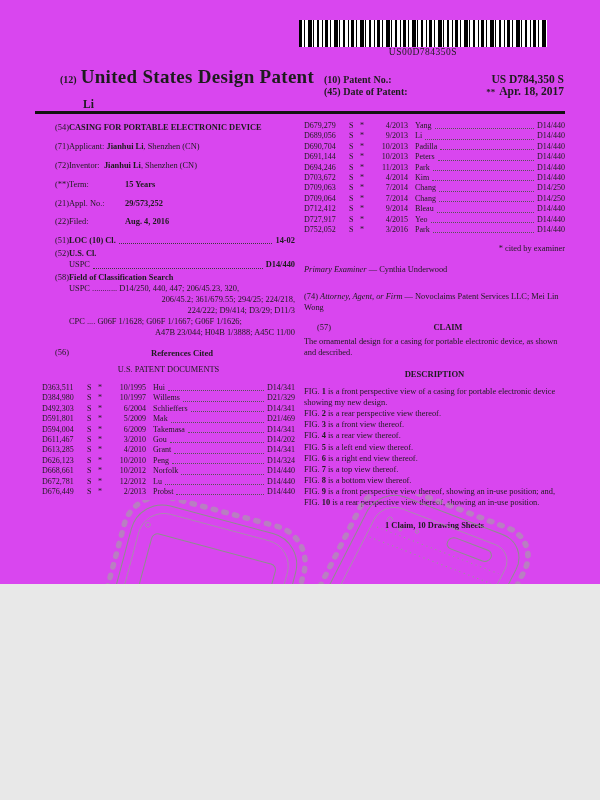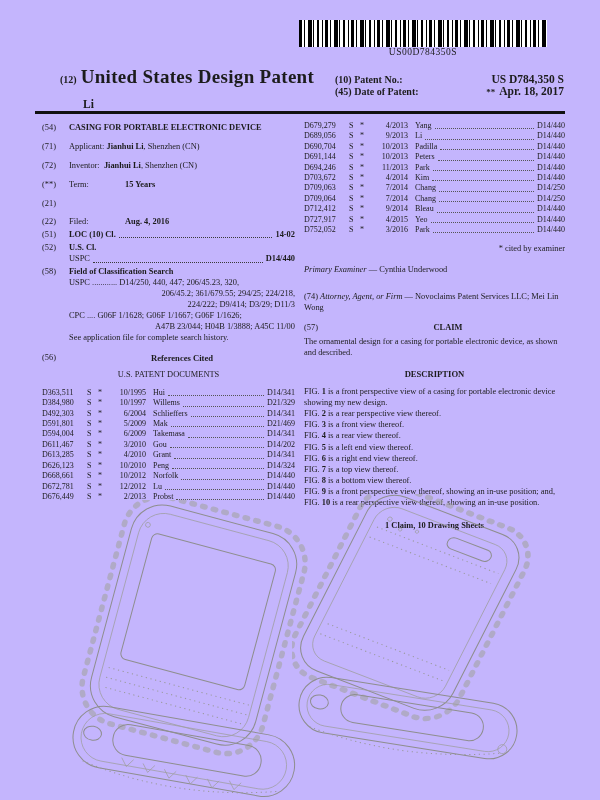--- a/index.html
+++ b/index.html
@@ -1,51 +1,51 @@
 <!DOCTYPE html>
 <html><head>
 <meta charset="utf-8">
 <style>
   * { margin:0; padding:0; box-sizing:border-box; }
   html,body { background:#e8e8e8; }
   body { font-family:"Liberation Serif", serif; color:#1c1c1c; }
-  .page { position:relative; width:600px; height:800px; background:#c4b5fd; margin:0 auto; overflow:hidden; }
+  .page { position:relative; width:600px; height:584px; background:#d946ef; margin:0 auto; overflow:hidden; }
 
   
   .barcode-wrap { position:absolute; left:296px; top:20px; width:254px; text-align:center; }
   .barcode { height:27px; width:248px; margin:0 auto;
     background:repeating-linear-gradient(90deg,
       #000 0 3px,#fff 3px 5px,#000 5px 6px,#fff 6px 9px,
       #000 9px 13px,#fff 13px 14px,#000 14px 15px,#fff 15px 18px,
       #000 18px 20px,#fff 20px 23px,#000 23px 24px,#fff 24px 26px); }
   .barcode-text { font-size:9.5px; letter-spacing:0.5px; }
 
   
   .hdr { position:absolute; left:36px; top:66px; width:528px; }
   .hdr-row { display:flex; justify-content:space-between; align-items:baseline; }
   .hdr-left { padding-left:24px; }
   .kind-num { font-size:10px; font-weight:bold; }
   .hdr-title { font-size:19px; font-weight:bold; letter-spacing:0.3px; }
   .hdr-surname { font-size:11.5px; font-weight:bold; padding-left:47px; margin-top:1px; }
   .hdr-right { width:240px; }
   .hdr-right .rrow { display:flex; justify-content:space-between; align-items:baseline; }
-  .rlabel { font-size:10px; font-weight:bold;margin-left:11px; }
+  .rlabel { font-size:10px; font-weight:bold; }
   .rlabel .kind-num { font-weight:bold; }
   .rvalue { font-size:11.5px; font-weight:bold; }
   .stars { font-size:9px; font-weight:bold; margin-right:4px; }
 
   .rule { position:absolute; left:35px; width:530px; top:111px; height:3px; background:#111; }
 
   
   .col { position:absolute; font-size:8.4px; line-height:1.3; }
   .col-left  { left:42px;  top:123px; width:253px; }
   .col-right { left:304px; top:119px; width:261px; }
 
   .field { display:flex; margin-bottom:8px; }
-  .fnum { width:27px; flex:none; }
+  .fnum { width:27px; flex:none;text-align:right; }
   .fbody { flex:1; }
   b.v { font-weight:bold; }
   .bold { font-weight:bold; }
   .ital { font-style:italic; }
 
   .kv .flabel { display:inline-block; width:56px; }
 
   .leader-row { display:flex; align-items:baseline; }
   .leader { flex:1; border-bottom:1.5px dotted #3a3a3a; margin:0 3px; align-self:flex-end; margin-bottom:2px; }
   .r-align { text-align:right; }
@@ -127,23 +127,24 @@
       <span class="fbody"><span>Inventor:</span>&nbsp;&nbsp;<b class="v">Jianhui Li</b><span>, Shenzhen (CN)</span></span>
     </div>
 
     <div class="field kv">
       <span class="fnum">(**)</span>
       <span class="fbody"><span class="flabel">Term:</span><b class="v">15 Years</b></span>
     </div>
 
     <div class="field kv" style="margin-bottom:7px">
       <span class="fnum">(21)</span>
-    </div>
-
-    <div class="field kv" style="margin-bottom:2px">
+      <span class="fbody"><span class="flabel">Appl. No.:</span><b class="v">29/573,252</b></span>
+    </div>
+
+    <div class="field kv" style="margin-bottom:8px">
       <span class="fnum">(22)</span>
       <span class="fbody"><span class="flabel">Filed:</span><b class="v">Aug. 4, 2016</b></span>
     </div>
 
     <div class="field" style="margin-bottom:3px">
       <span class="fnum">(51)</span>
       <span class="fbody leader-row">
           <b class="v">LOC (10) Cl.</b>
           <span class="leader"></span>
           <b class="v">14-02</b>
@@ -164,21 +165,20 @@
 
     <div class="field" style="margin-bottom:9px">
       <span class="fnum">(58)</span>
       <span class="fbody">
         <div class="bold">Field of Classification Search</div>
         <div>USPC ............ D14/250, 440, 447; 206/45.23, 320,</div>
         <div class="r-align">206/45.2; 361/679.55; 294/25; 224/218,</div>
         <div class="r-align">224/222; D9/414; D3/29; D11/3</div>
         <div>CPC .... G06F 1/1628; G06F 1/1667; G06F 1/1626;</div>
         <div class="r-align">A47B 23/044; H04B 1/3888; A45C 11/00</div>
-        <div>See application file for complete search history.</div>
       </span>
     </div>
 
     <div class="field" style="margin-bottom:6px">
       <span class="fnum">(56)</span>
       <span class="fbody heading-b">References Cited</span>
     </div>
 
     <div class="center" style="margin-bottom:7px">U.S. PATENT DOCUMENTS</div>
 

